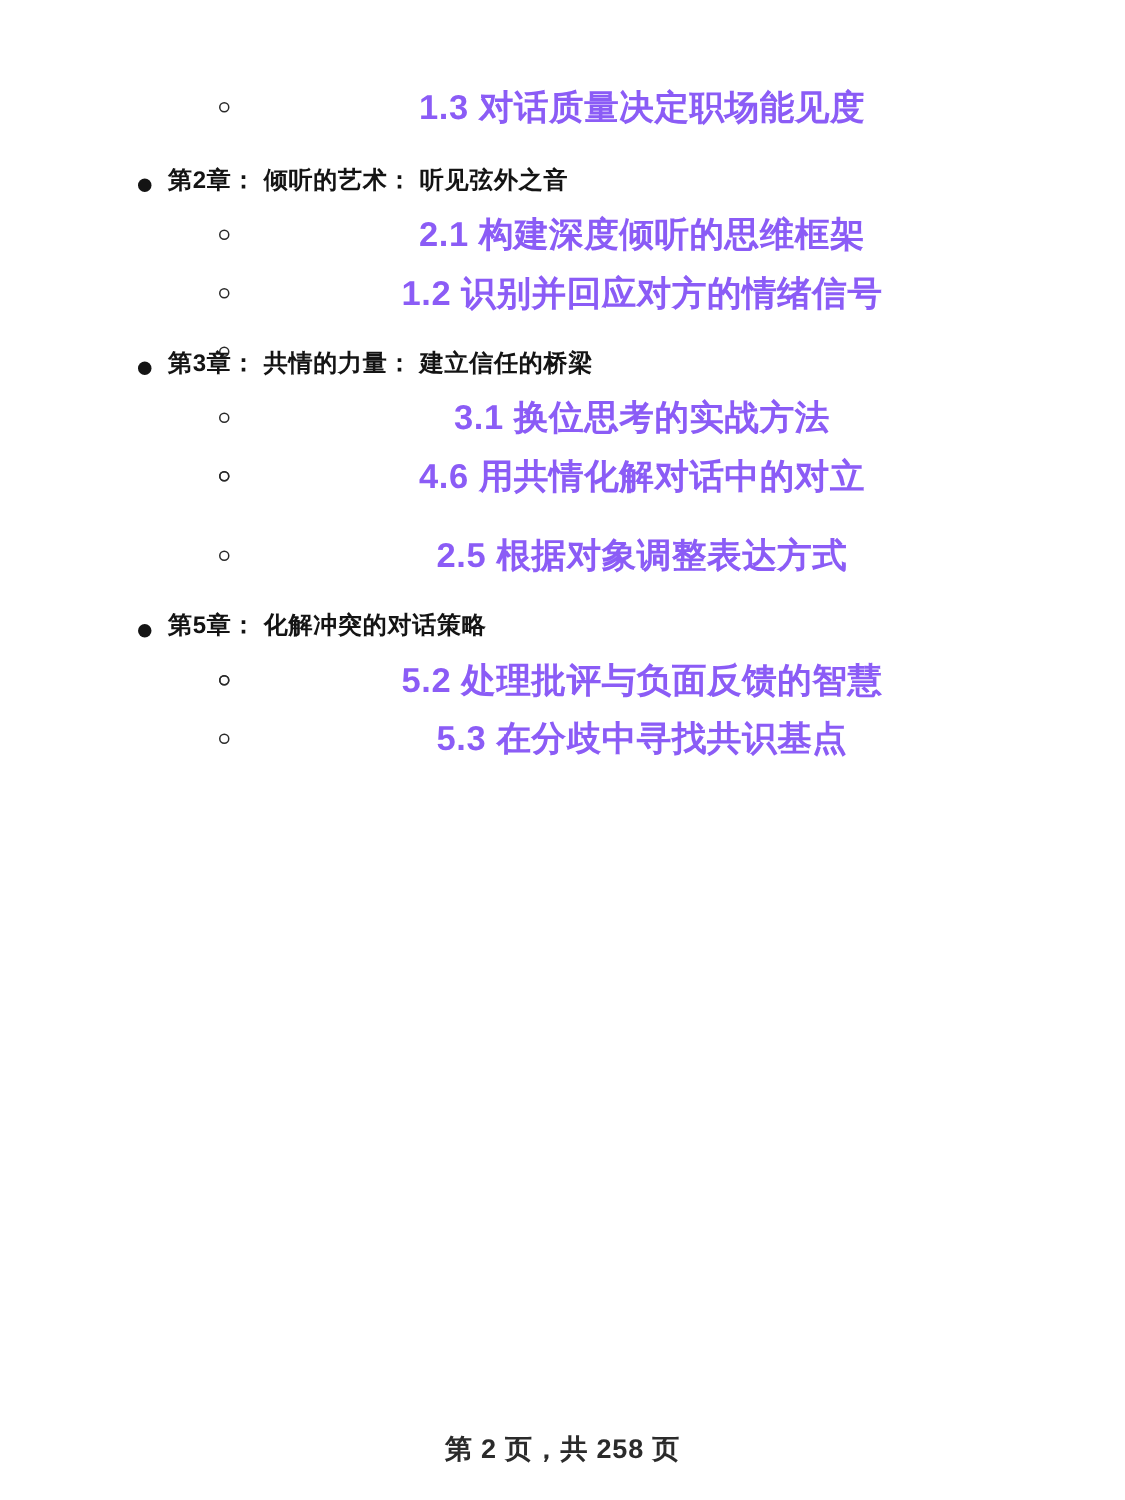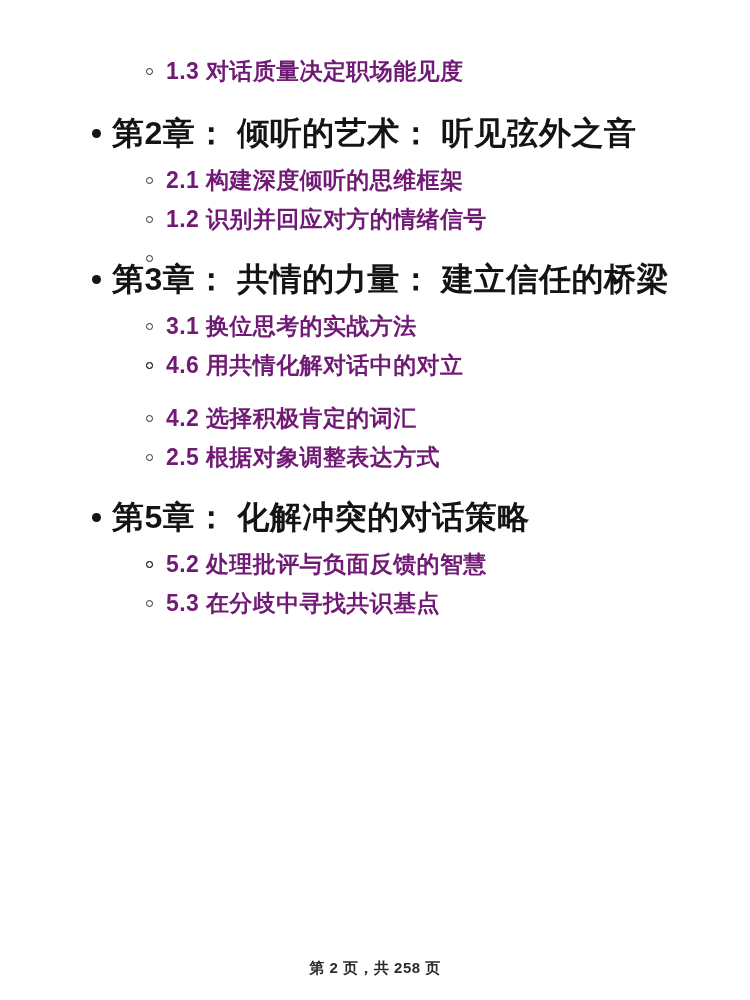--- a/index.html
+++ b/index.html
@@ -26,21 +26,21 @@
   .toc {
     list-style: none;
     margin: 0;
     padding: 0;
   }
   
   .chapter {
     position: relative;
     margin: 0 0 6px 0;
     padding: 0 0 0 52px;
-    font-size: 32px;
+    font-size: 16px;
     line-height: 1.5;
     font-weight: 700;
     letter-spacing: 0.5px;
     color: #141414;
   }
   .chapter .bullet {
     position: absolute;
     left: 32px;
     top: 0.62em;
     width: 9px;
@@ -50,21 +50,22 @@
   }
   
   .section {
     position: relative;
     margin: 0 0 4px 0;
     padding: 0 0 0 106px;
     font-size: 23px;
     line-height: 1.52;
     font-weight: 600;
     letter-spacing: 0.4px;
-    color: #701a75;
+    color: #8b5cf6;
+    text-align: center;
   }
   .section .bullet-hollow {
     position: absolute;
     left: 86px;
     top: 0.62em;
     width: 7px;
     height: 7px;
     border: 1.6px solid #2a2a2a;
     border-radius: 50%;
     box-sizing: border-box;
@@ -78,21 +79,21 @@
   }
   .spacer-top {
     height: 14px;
   }
   .footer {
     position: absolute;
     left: 0;
     right: 0;
     bottom: 22px;
     text-align: center;
-    font-size: 15px;
+    font-size: 18px;
     font-weight: 700;
     color: #2b2b2b;
     letter-spacing: 0.5px;
   }
 </style>
 </head>
 <body>
 
 <div class="page">
 
@@ -139,24 +140,20 @@
       </div>
       <div class="section">
         <span class="bullet-hollow"></span>
         <span>4.6 用共情化解对话中的对立</span>
       </div>
     </div>
 
     <div class="group">
       <div class="section">
         <span class="bullet-hollow"></span>
-        <span>4.2 选择积极肯定的词汇</span>
-      </div>
-      <div class="section">
-        <span class="bullet-hollow"></span>
         <span>2.5 根据对象调整表达方式</span>
       </div>
     </div>
 
     <div class="group">
       <div class="chapter">
         <span class="bullet"></span>
         <span>第5章： 化解冲突的对话策略</span>
       </div>
       <div class="section">

